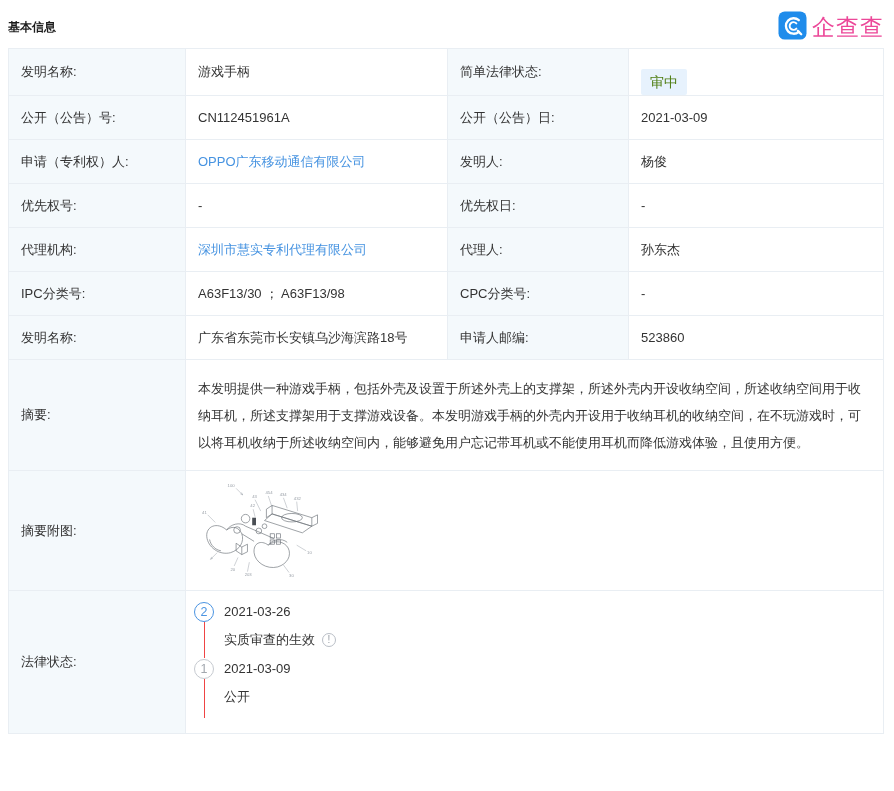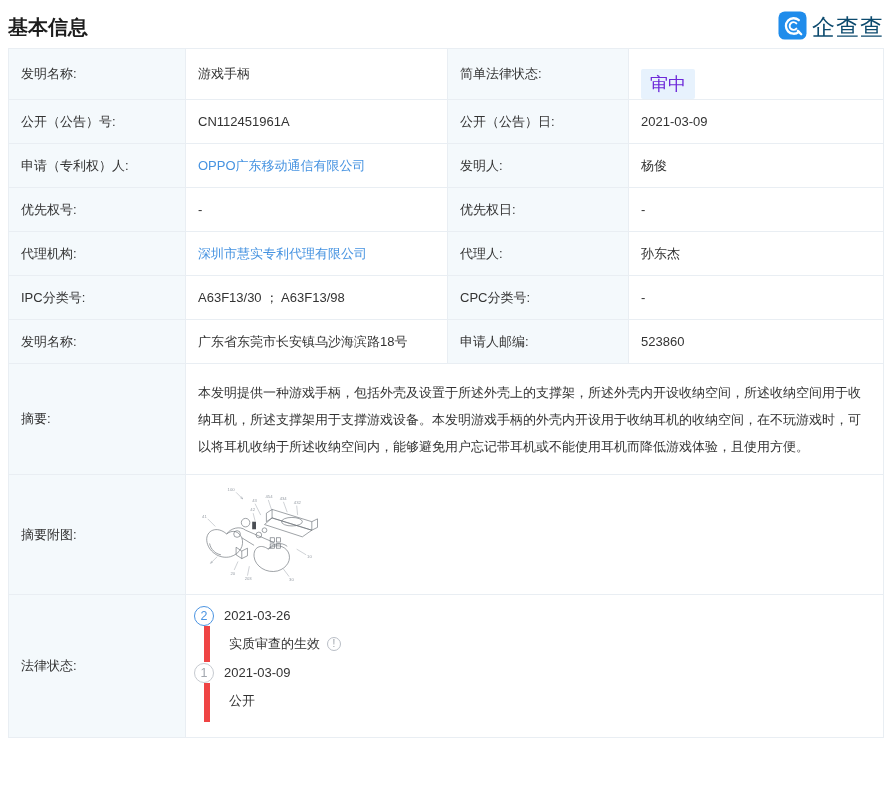--- a/index.html
+++ b/index.html
@@ -1,46 +1,46 @@
 <!DOCTYPE html>
 <html><head>
 <meta charset="utf-8">
 <style>
   * { box-sizing: border-box; margin: 0; padding: 0; }
   html, body { width: 894px; height: 791px; background: #ffffff; overflow: hidden; }
   body { font-family: "Liberation Sans", "DejaVu Sans", sans-serif; color: #333; font-size: 13px; }
 
   .header { display: flex; justify-content: space-between; align-items: center; padding: 12px 10px 6px 8px; height: 48px; }
-  .page-title { font-size: 20px; font-weight: bold; color: #1c1c1c; }
+  .page-title { font-size: 12px; font-weight: bold; color: #1c1c1c; }
   .brand { display: flex; align-items: center; gap: 5px; cursor: pointer; }
-  .brand-text { font-size: 23px; color: #0c4a6e; font-weight: 500; letter-spacing: 1px; text-align: center; }
+  .brand-text { font-size: 23px; color: #ec4899; font-weight: 500; letter-spacing: 1px; text-align: center; }
 
   table.info { border-collapse: collapse; table-layout: fixed; width: 875px; margin: 0 11px 0 8px; padding-left: 24px; }
   table.info td { border: 1px solid #e9eef3; padding: 0 12px; height: 44px; font-size: 13px; color: #333; vertical-align: middle; word-break: break-all; }
   td.label { background: #f4f9fc; color: #333; }
   td.l2 { padding-left: 18px; }
   td.v2 { padding-left: 13px; }
 
   a.cell-link { color: #4693e1; text-decoration: none; cursor: pointer; }
 
-  .badge { display: inline-block; background: #e7f2fd; color: #6d28d9; font-size: 18px; line-height: 1; padding: 6px 9px; border-radius: 2px; cursor: pointer; margin-top: 20px; }
+  .badge { display: inline-block; background: #e7f2fd; color: #4d7c0f; font-size: 14px; line-height: 1; padding: 6px 9px; border-radius: 2px; cursor: pointer; margin-top: 20px; }
 
   td.abstract-cell { line-height: 27px; padding: 10px 14px 10px 12px; height: 111px; color: #333; }
   tr.abstract-row td { height: 111px; }
   tr.figure-row td { height: 120px; }
   tr.legal-row td { height: 143px; }
 
   .figure-wrap { padding: 2px 0 0 0; cursor: pointer; display: inline-block; }
 
   .tl { padding: 10px 0 0 0; }
   .tl-head { display: flex; align-items: center; height: 21px; }
   .tl-num { flex: 0 0 auto; width: 20px; height: 20px; border-radius: 50%; border: 1px solid #4b94e2; color: #4b94e2; display: inline-flex; align-items: center; justify-content: center; font-size: 12.5px; background: #fff; }
   .tl-num.gray { border-color: #c6cad0; color: #a2a7ae; }
   .tl-date { margin-left: 10px; color: #333; }
-  .tl-body { margin-left: 10px; border-left: 6px solid #ef4444; padding: 9px 0 9px 19px; display: flex; align-items: center; }
+  .tl-body { margin-left: 10px; border-left: 1px solid #ef4444; padding: 9px 0 9px 19px; display: flex; align-items: center; }
   .tl-body.last { padding-bottom: 12px; }
   .tl-event { color: #333; }
   .info-icon { display: inline-flex; align-items: center; justify-content: center; width: 14px; height: 14px; border-radius: 50%; border: 1px solid #b9bec6; color: #9aa0a8; font-size: 10px; line-height: 1; margin-left: 7px; cursor: pointer; }
 </style>
 </head>
 <body>
 
 <div class="header">
   <div class="page-title">基本信息</div>
   <div class="brand">

